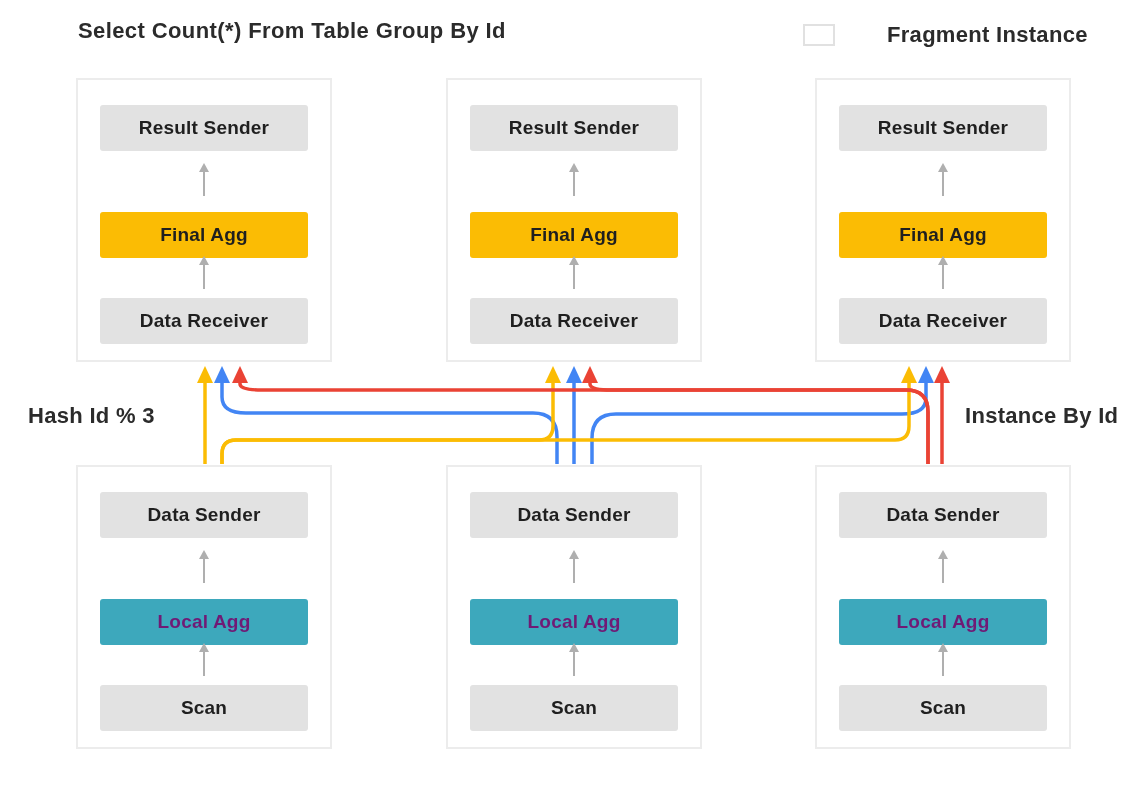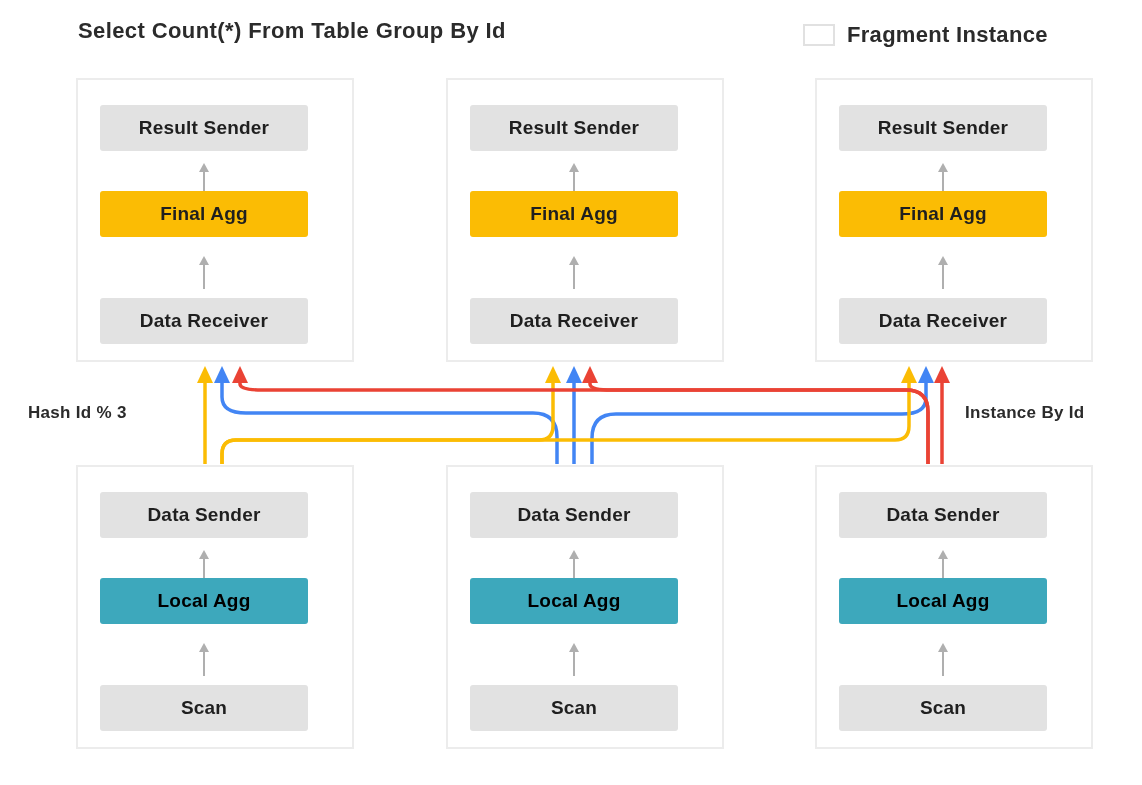--- a/index.html
+++ b/index.html
@@ -4,45 +4,44 @@
 <style>
   html,body{margin:0;padding:0;background:#fff;}
   .canvas{
     position:relative;width:1142px;height:785px;background:#fff;overflow:hidden;
     font-family:"Liberation Sans",sans-serif;color:var(--c-text,#2b2b2b);
   }
   .page-title{
     position:absolute;left:78px;top:18px;font-size:22px;font-weight:700;
     letter-spacing:.4px;color:var(--c-text,#2b2b2b);
   }
-  .legend{position:absolute;left:803px;top:22px;display:flex;align-items:center;}
+  .legend{position:absolute;left:803px;top:22px;display:flex;align-items:center;gap:40px;}
   .legend-swatch{
     width:28px;height:18px;background:#fff;border:2px solid #e1e1e1;margin-right:12px;
   }
   .legend-label{font-size:22px;font-weight:700;letter-spacing:.3px;}
   .side-label{
-    position:absolute;font-size:17px;font-weight:700;letter-spacing:.3px;top:403px;
+    position:absolute;font-size:22px;font-weight:700;letter-spacing:.3px;top:403px;
   }
   .side-label.left{left:28px;}
   .side-label.right{left:965px;}
   .fragment{
     position:absolute;width:252px;height:280px;background:#fff;
     border:2px solid var(--c-frag-border,#ececec);
-    padding-left:22px;
   }
   .op-box{
     position:absolute;left:22px;width:208px;height:46px;border-radius:3px;
     background:var(--c-op,#e2e2e2);display:flex;align-items:center;justify-content:center;
     font-size:19px;font-weight:700;color:#1f1f1f;letter-spacing:.2px;
   }
   .op-box.pos0{top:25px;}
-  .op-box.pos1{top:111px;}
+  .op-box.pos1{top:132px;}
   .op-box.pos2{top:218px;}
   .op-box.accent-final{background:var(--c-final,#fbbc04);}
-  .op-box.accent-local{background:var(--c-local,#3da8bc);color:#000000;text-align:right;}
+  .op-box.accent-local{background:var(--c-local,#3da8bc);color:#701a75;text-align:right;}
   .g-arrow{
     position:absolute;left:125px;width:2px;background:var(--c-garrow,#afafaf);
   }
   .g-arrow::before{
     content:"";position:absolute;top:-9px;left:-4px;width:0;height:0;
     border-left:5px solid transparent;border-right:5px solid transparent;
     border-bottom:9px solid var(--c-garrow,#afafaf);
   }
   .g-arrow.a{top:185px;height:24px;}
   .g-arrow.b{top:92px;height:24px;}

